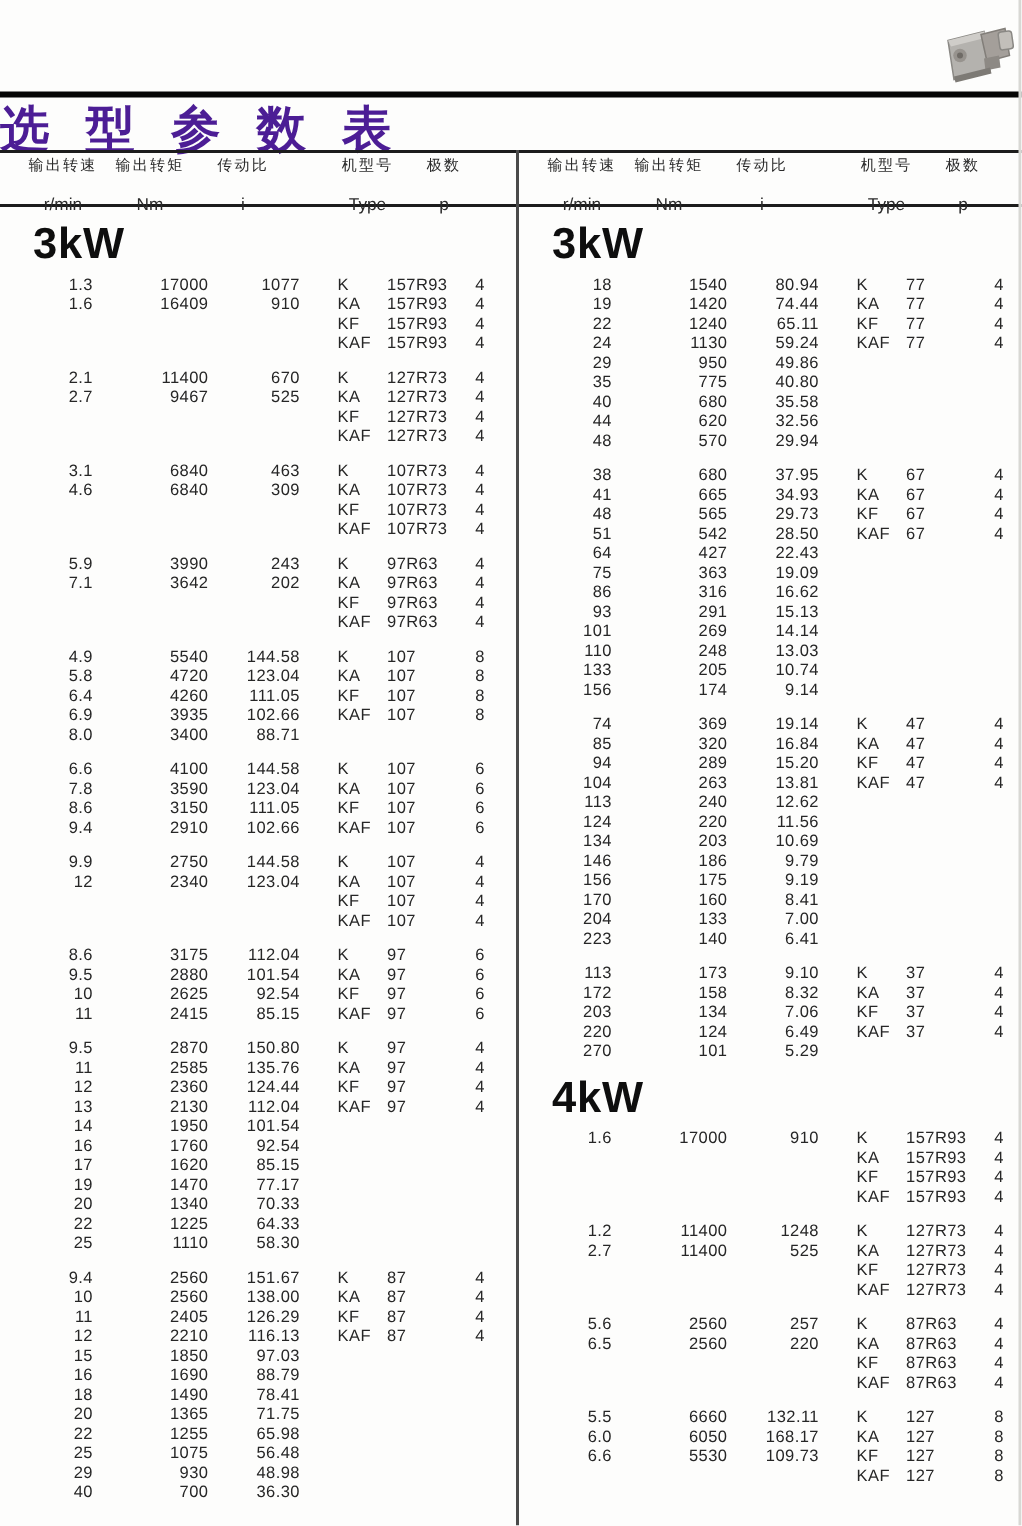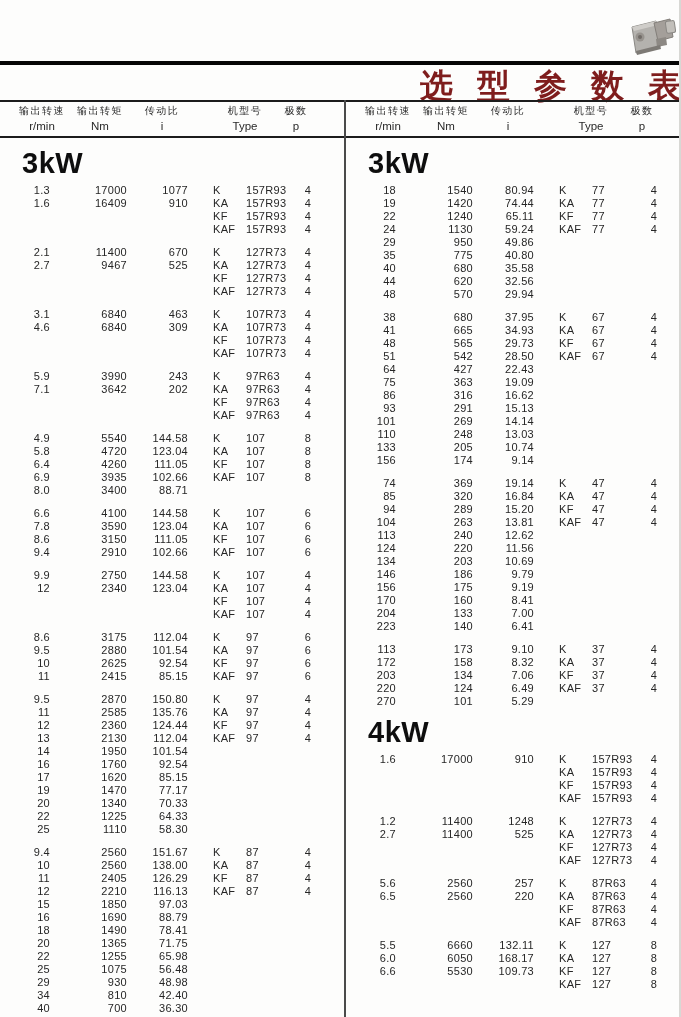--- a/index.html
+++ b/index.html
@@ -3,44 +3,44 @@
 <meta charset="utf-8">
 <style>
   html,body{margin:0;padding:0;}
   body{
     width:681px;height:1017px;position:relative;overflow:hidden;
     background:#fdfdfc;
     font-family:"Liberation Sans","DejaVu Sans",sans-serif;
     color:#222;
   }
   .rule-top{position:absolute;left:0;right:0;top:61px;height:4px;background:#050505;}
-  .title{position:absolute;left:0;right:0;top:64px;text-align:right;
-         font-size:33px;font-weight:bold;color:#7f1d1d;}
+  .title{position:absolute;left:0;right:0;top:64px;text-align:left;
+         font-size:33px;font-weight:bold;color:#4c1d95;}
   .title span{letter-spacing:24px;margin-right:-24px;}
   .hline{position:absolute;left:0;right:0;background:#1c1c1c;}
   .hline.h1{top:100px;height:2px;}
   .hline.h2{top:136px;height:2px;}
   .vdivider{position:absolute;left:344px;top:100px;height:917px;width:2px;background:#4a4a4a;}
   .edge-right{position:absolute;right:0;top:0;bottom:0;width:2px;background:#d8d8d4;}
 
   .half-header{position:absolute;top:104px;height:32px;}
   .half-header.hl{left:0;width:345px;}
   .half-header.hr{left:346px;width:335px;}
   .hcell{position:absolute;width:80px;text-align:center;top:0;}
   .hcn{font-size:10px;letter-spacing:1.5px;color:#2a2a2a;line-height:13px;}
-  .hunit{font-size:11.5px;color:#2a2a2a;line-height:13px;margin-top:3px;}
+  .hunit{font-size:11.5px;color:#2a2a2a;line-height:13px;margin-top:14px;}
   .hc0{left:2px;}.hc1{left:60px;}.hc2{left:122px;}.hc3{left:205px;}.hc4{left:256px;}
 
   .half{position:absolute;top:140px;bottom:0;overflow:hidden;}
   .half.left{left:0;width:345px;}
   .half.right{left:346px;width:335px;}
 
   .kw{font-size:29px;font-weight:bold;color:#0e0e0e;line-height:29px;
       margin:9px 0 6px 22px;letter-spacing:0.5px;}
-  .block{margin:0 0 10px 0;}
+  .block{margin:0 0 10px 0;padding-left:12px;}
   .row{display:grid;grid-template-columns:50px 77px 61px 58px 42px 40px;height:13px;}
   .c{font-size:11px;line-height:13px;color:#262626;letter-spacing:0.3px;white-space:nowrap;}
   .c0,.c1,.c2{text-align:right;}
   .c3{padding-left:25px;text-align:left;}
   .c4{text-align:left;}
   .c5{text-align:center;}
 
   .photo{position:absolute;right:3px;top:13px;}
 </style>
 </head>
@@ -571,28 +571,20 @@
         </div>
         <div class="row">
           <span class="c c0">29</span>
           <span class="c c1">930</span>
           <span class="c c2">48.98</span>
           <span class="c c3"></span>
           <span class="c c4"></span>
           <span class="c c5"></span>
         </div>
         <div class="row">
-          <span class="c c0">34</span>
-          <span class="c c1">810</span>
-          <span class="c c2">42.40</span>
-          <span class="c c3"></span>
-          <span class="c c4"></span>
-          <span class="c c5"></span>
-        </div>
-        <div class="row">
           <span class="c c0">40</span>
           <span class="c c1">700</span>
           <span class="c c2">36.30</span>
           <span class="c c3"></span>
           <span class="c c4"></span>
           <span class="c c5"></span>
         </div>
       </div>
     </div>
   <div class="half right">

